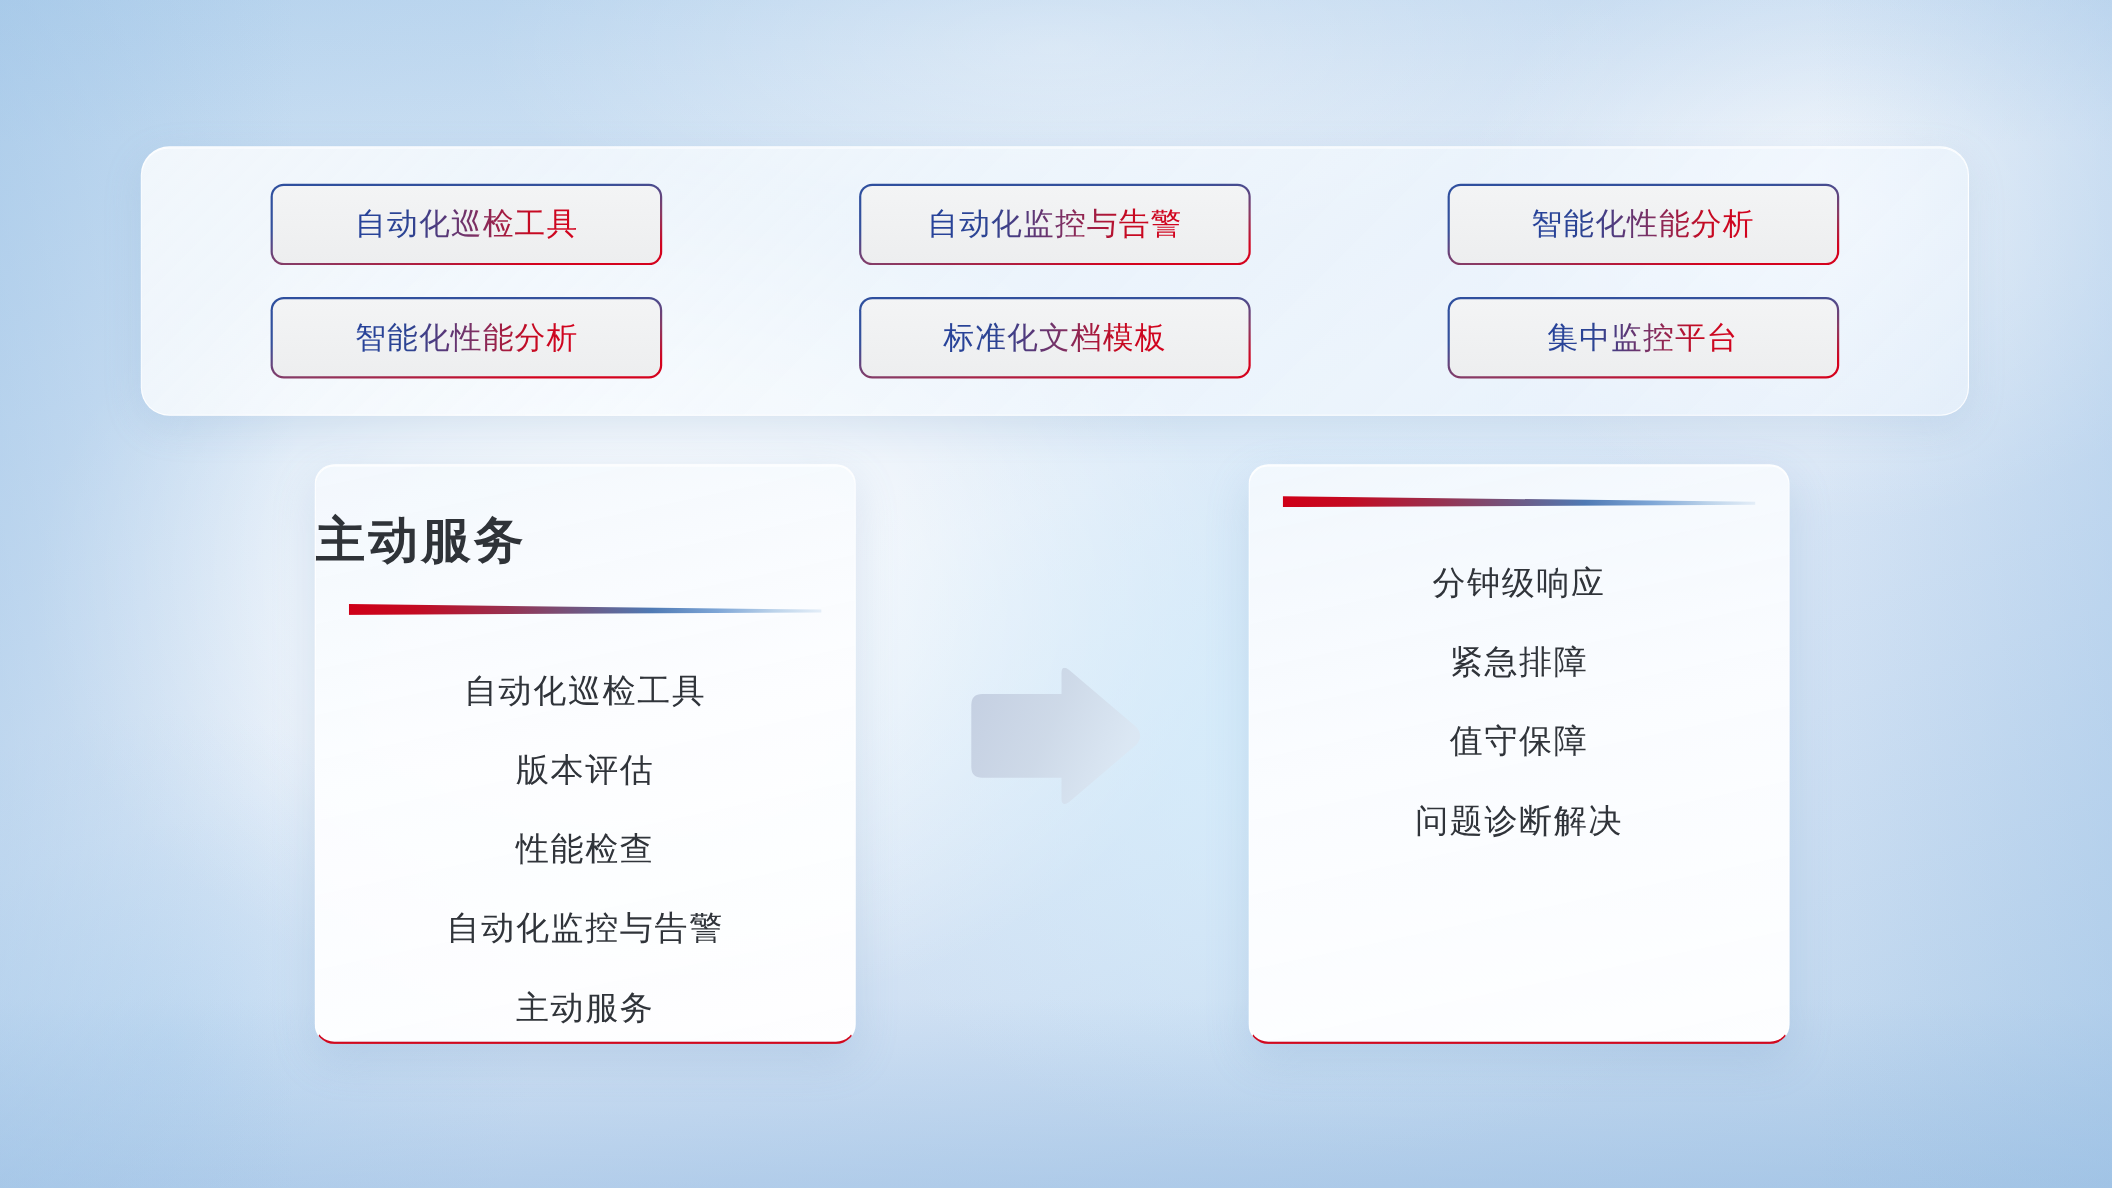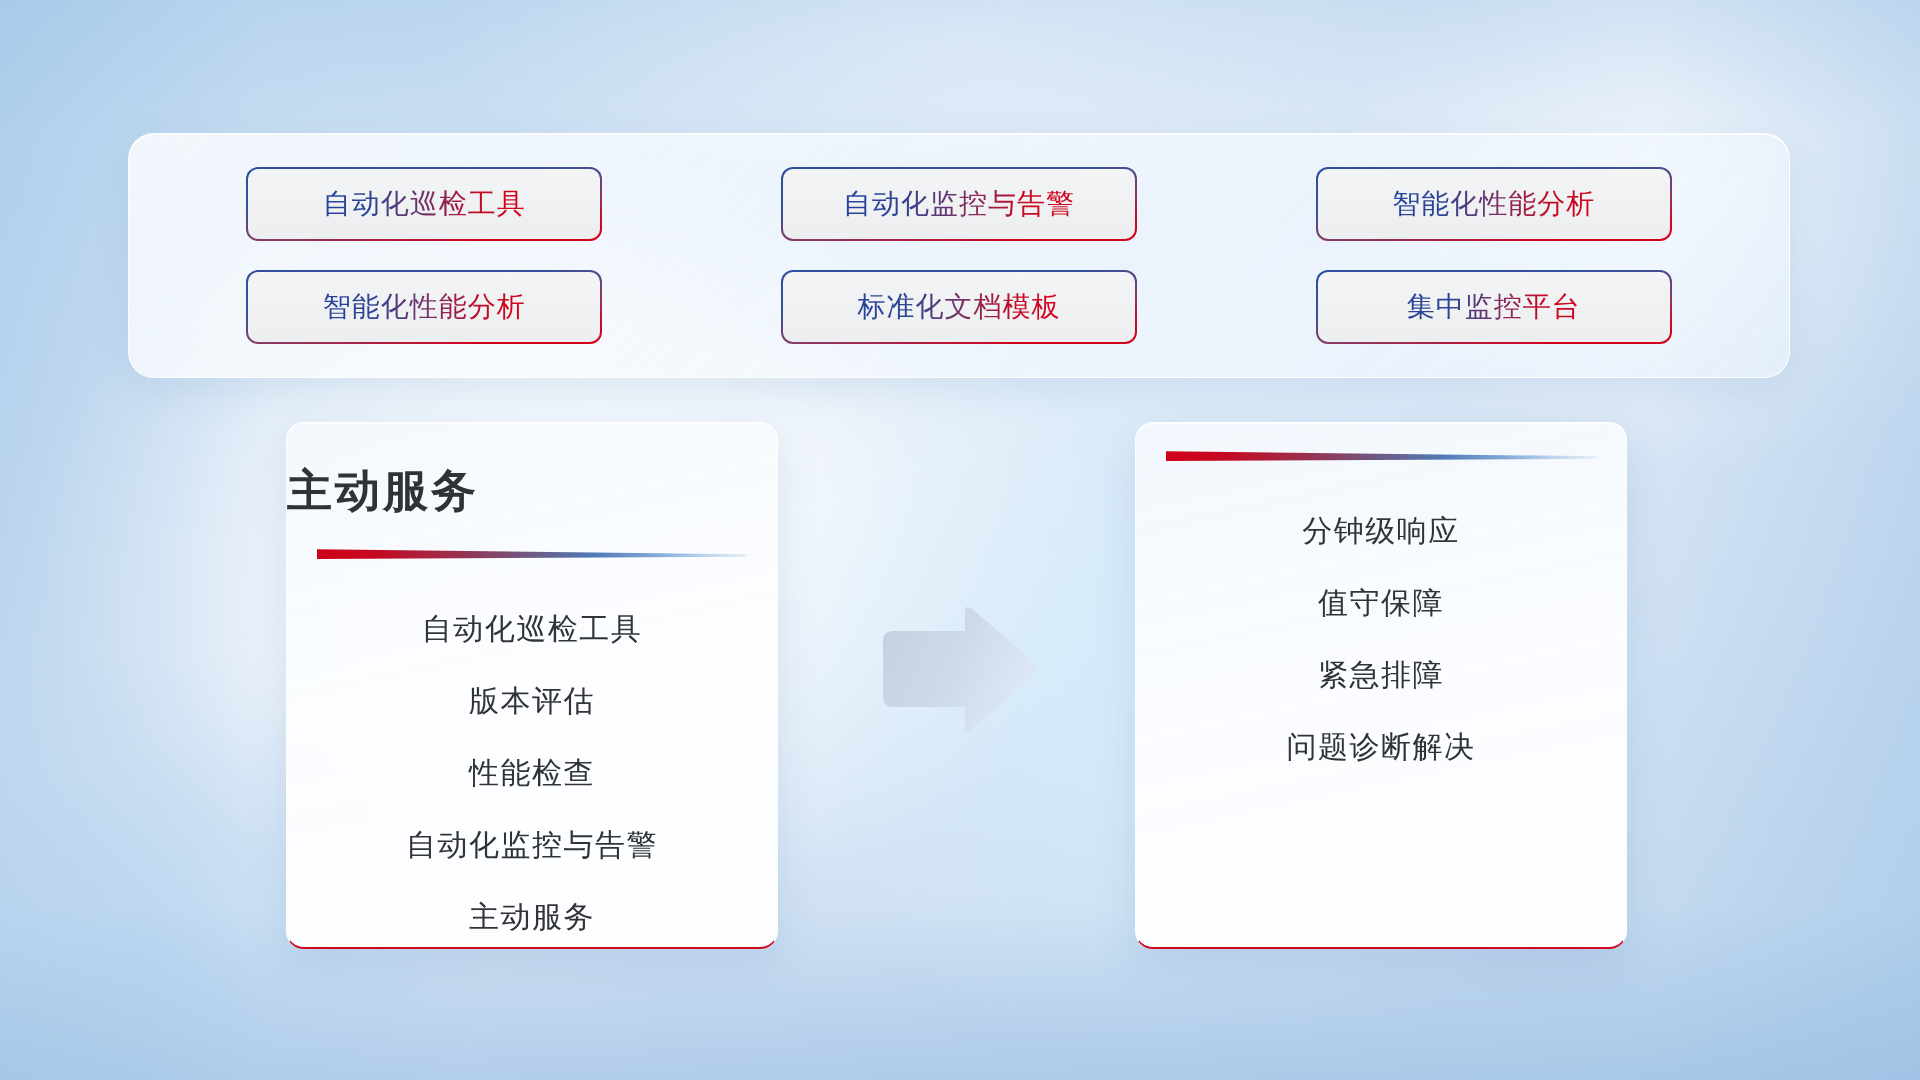--- a/index.html
+++ b/index.html
@@ -267,19 +267,19 @@
              Q 10 100 10 90
              Z" fill="url(#arrowGrad)"></path>
   </svg>
 
   <div id="card-passive" class="card">
     <div class="divider-wrap">
       <div class="divider"></div>
     </div>
     <ul class="card-list">
       <li class="nosel">分钟级响应</li>
+      <li class="nosel">紧急排障</li>
       <li class="nosel">值守保障</li>
-      <li class="nosel">紧急排障</li>
       <li class="nosel">问题诊断解决</li>
     </ul>
   </div>
 
 </div>
 
 </body></html>

